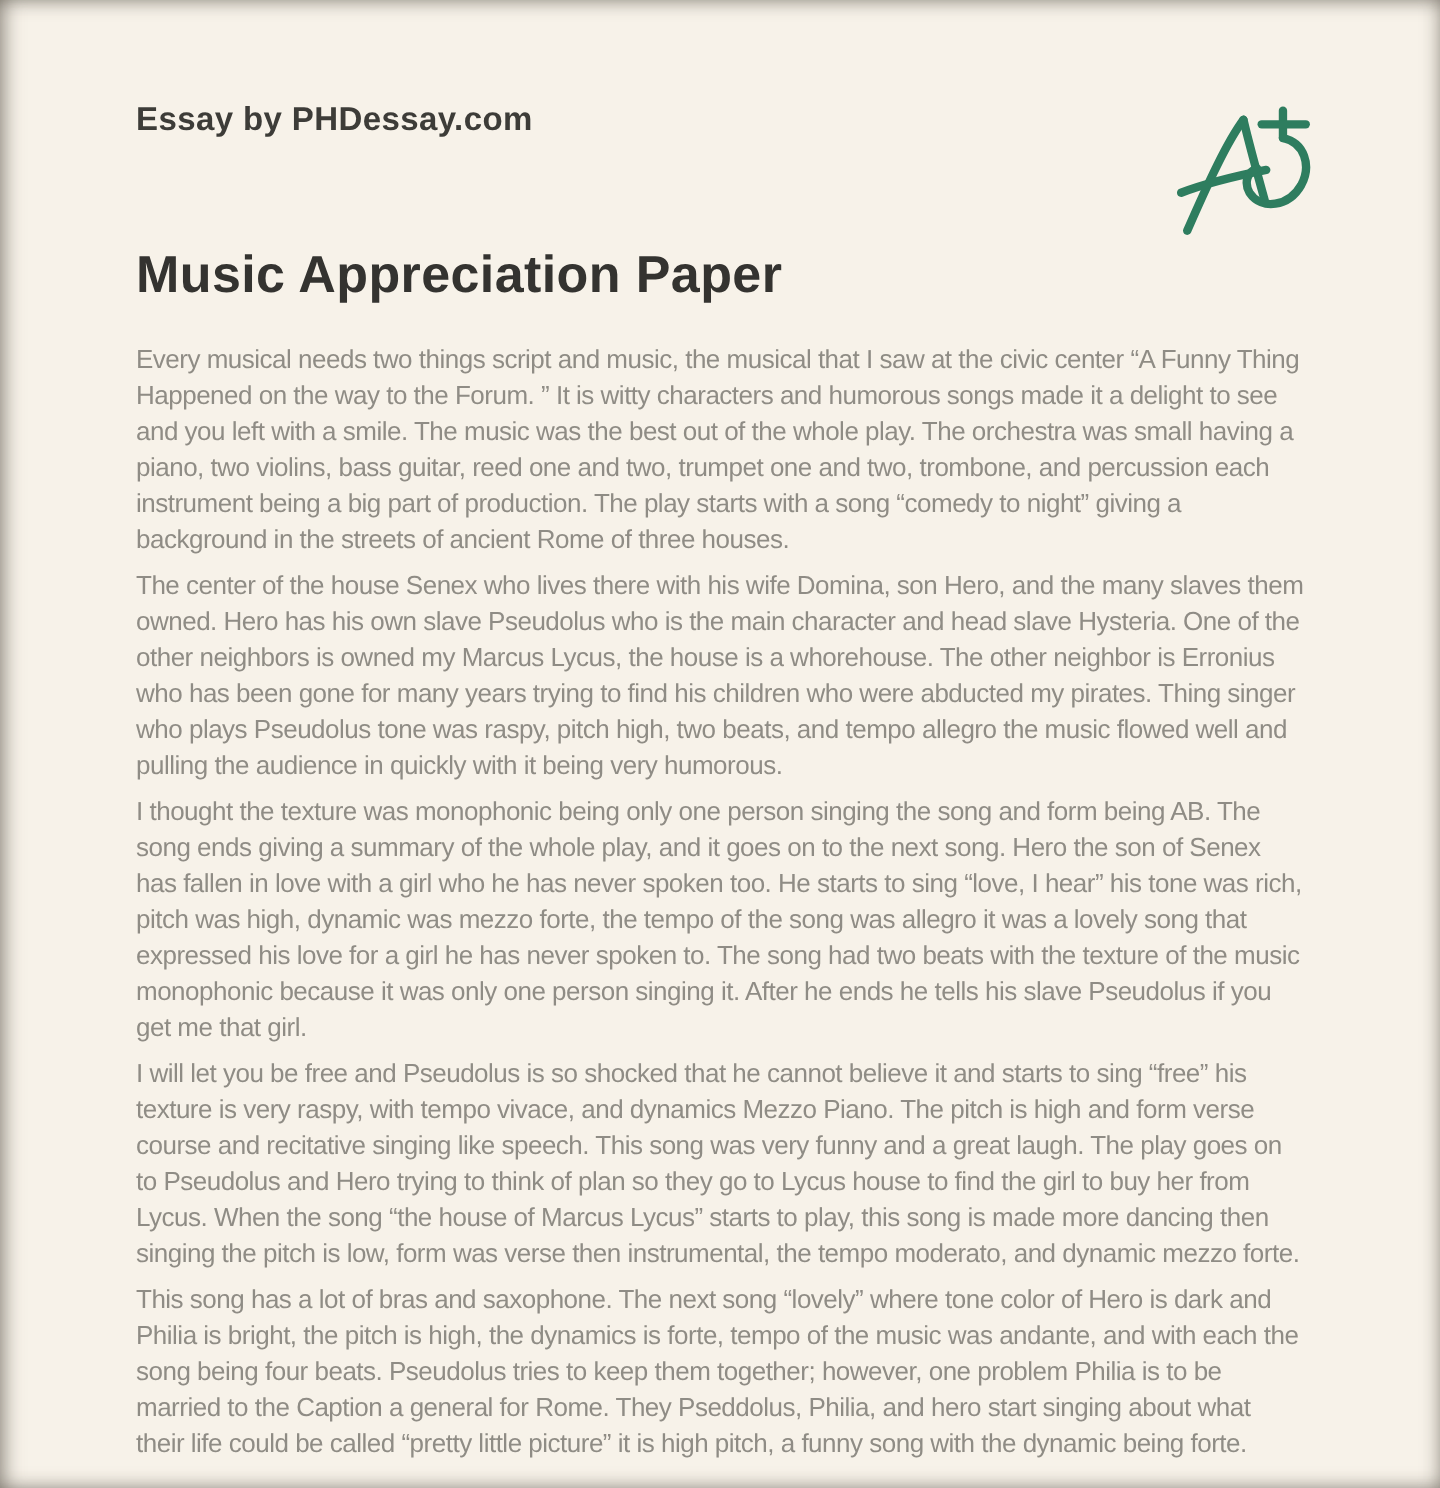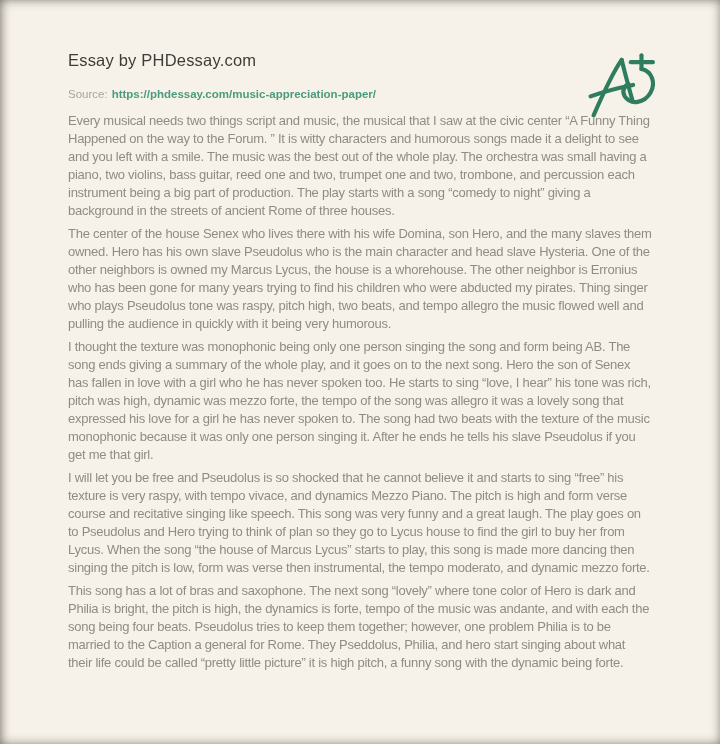--- a/index.html
+++ b/index.html
@@ -22,21 +22,21 @@
     padding: 50px 68px 0 68px;
     background: #f7f2e9;
     box-shadow:
       inset 8px 0 9px -5px rgba(95, 90, 80, 0.55),
       inset -7px 0 8px -5px rgba(95, 90, 80, 0.40),
       inset 0 7px 8px -5px rgba(95, 90, 80, 0.45),
       inset 0 -7px 8px -5px rgba(95, 90, 80, 0.40);
   }
   .byline {
     font-size: 16.5px;
-    font-weight: normal;
+    font-weight: bold;
     color: #3d3c38;
     letter-spacing: 0.2px;
     line-height: 20px;
   }
   .source-line {
     margin-top: 17px;
     font-size: 11.5px;
     line-height: 15px;
   }
   .source-label {
@@ -78,41 +78,39 @@
     color: #8f8c85;
   }
 </style>
 </head>
 <body>
 
 <div class="page">
 
   <div class="byline">Essay by PHDessay.com</div>
 
-  <div class="source-line">
-    <span class="source-label">Source:</span><a class="source-url" href="#">https://phdessay.com/music-appreciation-paper/</a>
-  </div>
 
   <div class="logo">
     <svg viewBox="0 0 100 100" fill="none" stroke="#2e7d5f" stroke-width="5.5" stroke-linecap="round" stroke-linejoin="round">
 
       <path d="M10,86 C24,54 36,28 47,13"></path>
 
       <path d="M47,13 C51,30 56,48 61,66"></path>
 
       <path d="M6,61 C22,55 42,50 62,46"></path>
 
       <path d="M73,7 L73,25"></path>
 
       <path d="M59,16 L88,16"></path>
 
       <path d="M73,25 C87,28 92,43 85,56 C77,70 59,73 51,61 C47,54 50,47 56,45"></path>
     </svg>
   </div>
 
+  <h1 class="page-title">Music Appreciation Paper</h1>
 
   <div class="essay-body">
     <p>Every musical needs two things script and music, the musical that I saw at the civic center “A Funny Thing Happened on the way to the Forum. ” It is witty characters and humorous songs made it a delight to see and you left with a smile. The music was the best out of the whole play. The orchestra was small having a piano, two violins, bass guitar, reed one and two, trumpet one and two, trombone, and percussion each instrument being a big part of production. The play starts with a song “comedy to night” giving a background in the streets of ancient Rome of three houses.</p>
     <p>The center of the house Senex who lives there with his wife Domina, son Hero, and the many slaves them owned. Hero has his own slave Pseudolus who is the main character and head slave Hysteria. One of the other neighbors is owned my Marcus Lycus, the house is a whorehouse. The other neighbor is Erronius who has been gone for many years trying to find his children who were abducted my pirates. Thing singer who plays Pseudolus tone was raspy, pitch high, two beats, and tempo allegro the music flowed well and pulling the audience in quickly with it being very humorous.</p>
     <p>I thought the texture was monophonic being only one person singing the song and form being AB. The song ends giving a summary of the whole play, and it goes on to the next song. Hero the son of Senex has fallen in love with a girl who he has never spoken too. He starts to sing “love, I hear” his tone was rich, pitch was high, dynamic was mezzo forte, the tempo of the song was allegro it was a lovely song that expressed his love for a girl he has never spoken to. The song had two beats with the texture of the music monophonic because it was only one person singing it. After he ends he tells his slave Pseudolus if you get me that girl.</p>
     <p>I will let you be free and Pseudolus is so shocked that he cannot believe it and starts to sing “free” his texture is very raspy, with tempo vivace, and dynamics Mezzo Piano. The pitch is high and form verse course and recitative singing like speech. This song was very funny and a great laugh. The play goes on to Pseudolus and Hero trying to think of plan so they go to Lycus house to find the girl to buy her from Lycus. When the song “the house of Marcus Lycus” starts to play, this song is made more dancing then singing the pitch is low, form was verse then instrumental, the tempo moderato, and dynamic mezzo forte.</p>
     <p>This song has a lot of bras and saxophone. The next song “lovely” where tone color of Hero is dark and Philia is bright, the pitch is high, the dynamics is forte, tempo of the music was andante, and with each the song being four beats. Pseudolus tries to keep them together; however, one problem Philia is to be married to the Caption a general for Rome. They Pseddolus, Philia, and hero start singing about what their life could be called “pretty little picture” it is high pitch, a funny song with the dynamic being forte.</p>
   </div>
 
 </div>

